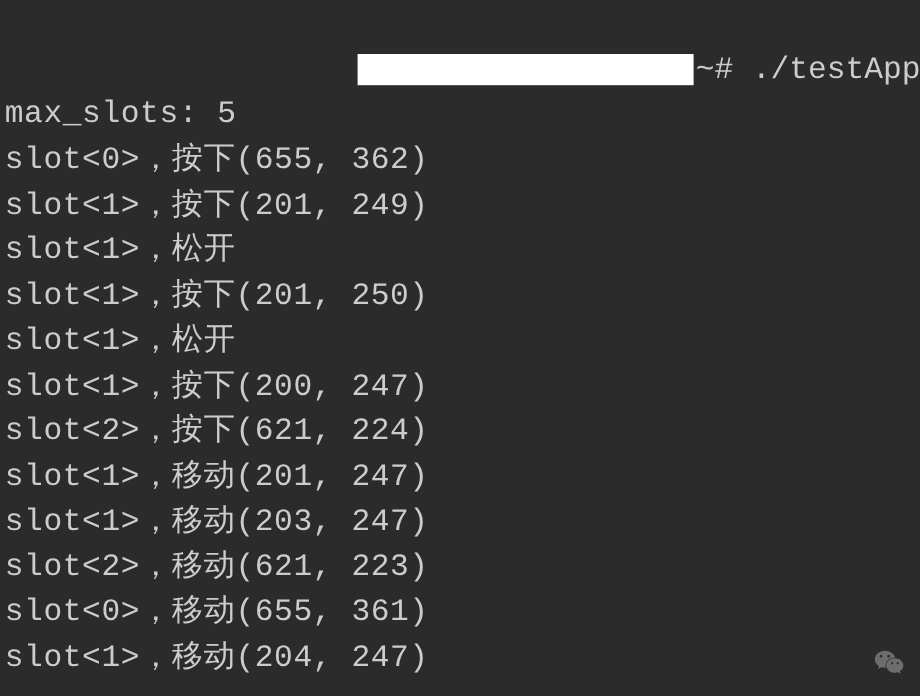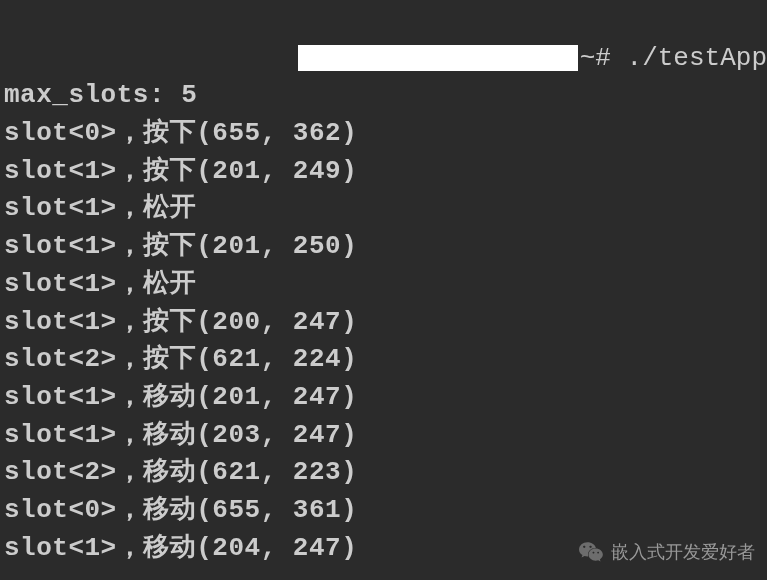--- a/index.html
+++ b/index.html
@@ -16,21 +16,20 @@
       color: #cccccc;
       overflow: hidden;
       position: relative;
       line-height: 1.45;
       padding-left: 4px;
       padding-top: 2px;
     }
     .terminal-line {
       white-space: pre;
       letter-spacing: 0.5px;
-      font-weight: bold;
     }
     .prompt-line {
       white-space: pre;
       text-align: right;
     }
     .redacted {
       display: inline-block;
       background-color: #ffffff;
       width: 280px;
       height: 26px;
@@ -77,14 +76,13 @@
 <div class="terminal-line">slot&lt;2&gt;，移动(621, 223)</div>
 <div class="terminal-line">slot&lt;0&gt;，移动(655, 361)</div>
 <div class="terminal-line">slot&lt;1&gt;，移动(204, 247)</div>
 
 <div class="watermark">
   <span class="wechat-icon">
     <svg viewBox="0 0 1024 1024" fill="#999999">
       <path d="M664.25 368.54c10.02 0 19.88 0.73 29.68 1.8-26.67-124.04-159.36-216.24-310.83-216.24-169.35 0-308.09 115.48-308.09 262.02 0 84.58 46.17 154.03 123.28 207.80l-30.81 92.68 107.69-53.96c38.56 7.63 69.46 15.46 107.99 15.46 9.68 0 19.27-0.47 28.79-1.23-6.02-20.64-9.52-42.31-9.52-64.78C402.33 476.63 517.93 368.54 664.25 368.54zM498.61 284.88c23.20 0 38.56 15.27 38.56 38.45 0 23.11-15.36 38.54-38.56 38.54-23.11 0-46.25-15.43-46.25-38.54C452.36 300.15 475.50 284.88 498.61 284.88zM267.68 361.87c-23.10 0-46.40-15.43-46.40-38.54 0-23.18 23.30-38.45 46.40-38.45 23.11 0 38.46 15.27 38.46 38.45C306.14 346.44 290.79 361.87 267.68 361.87zM945.45 606.15c0-123.20-123.28-223.67-261.68-223.67-146.58 0-262.05 100.47-262.05 223.67 0 123.38 115.47 223.67 262.05 223.67 30.72 0 61.73-7.72 92.47-15.43l84.56 46.25-23.20-76.99C899.58 737.33 945.45 676.02 945.45 606.15zM598.83 567.61c-15.32 0-30.81-15.27-30.81-30.81 0-15.36 15.49-30.81 30.81-30.81 23.30 0 38.56 15.45 38.56 30.81C637.39 552.34 622.13 567.61 598.83 567.61zM768.25 567.61c-15.24 0-30.62-15.27-30.62-30.81 0-15.36 15.38-30.81 30.62-30.81 23.11 0 38.56 15.45 38.56 30.81C806.81 552.34 791.36 567.61 768.25 567.61z"></path>
     </svg>
   </span>
-  <span>嵌入式开发爱好者</span>
 </div>
 
 </body></html>

